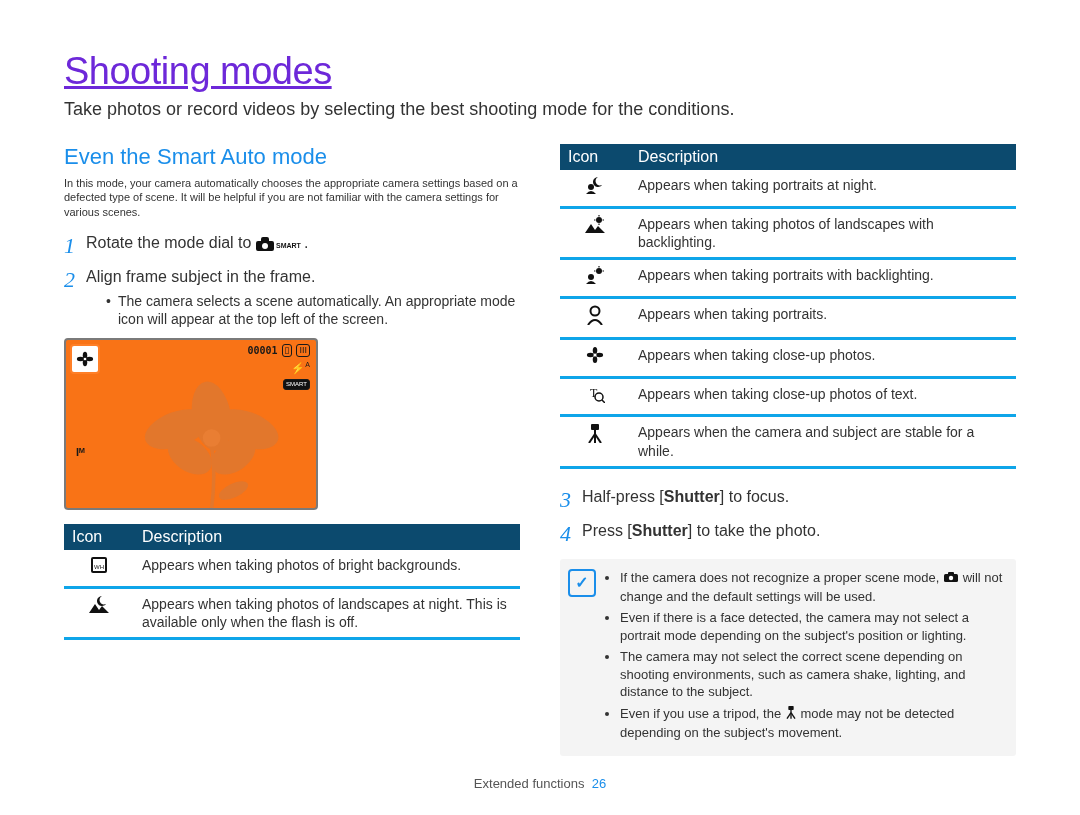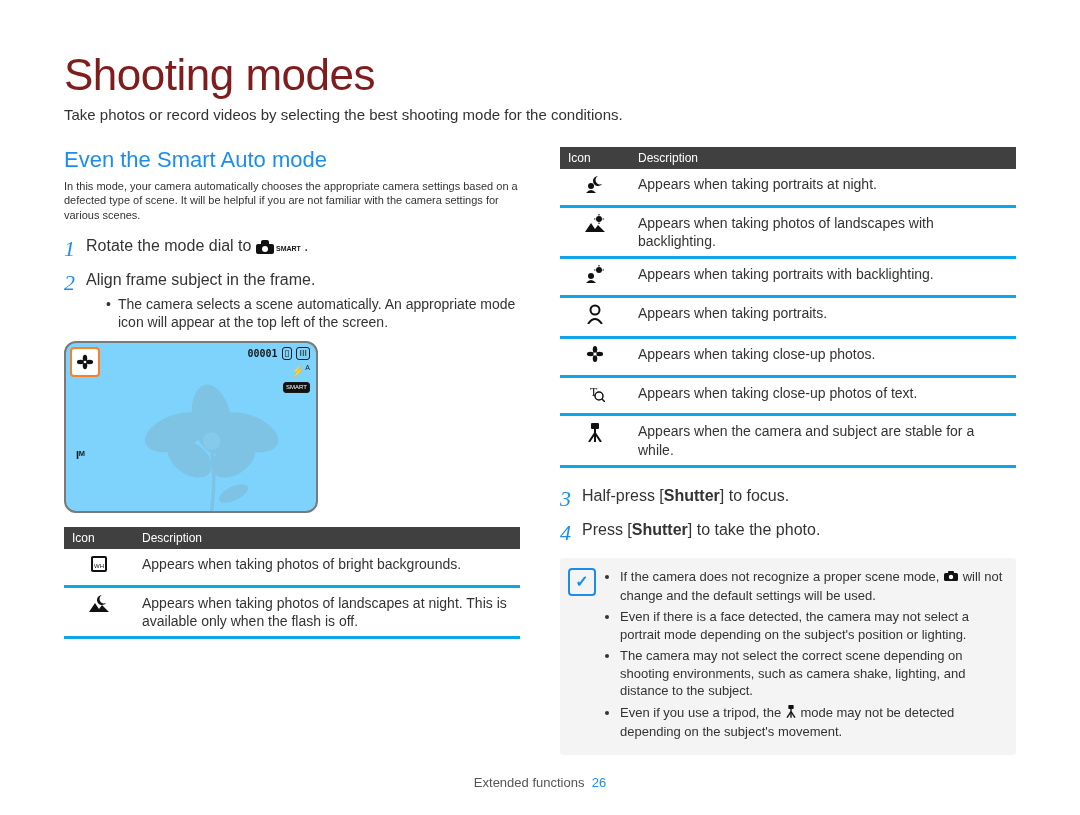--- a/index.html
+++ b/index.html
@@ -8,28 +8,29 @@
     background: #fff;
     font-family: Arial, Helvetica, sans-serif;
     color: #333;
     width: 1080px;
   }
   .page {
     padding: 50px 64px 30px 64px;
     box-sizing: border-box;
   }
   h1.page-title {
-    color: #7f1d1d;
-    font-size: 44px;
+    color: #6d28d9;
+    font-size: 38px;
     font-weight: 400;
     margin: 0 0 6px 0;
     letter-spacing: -0.5px;
+    text-decoration: underline;
   }
   .intro {
-    font-size: 15px;
+    font-size: 18px;
     color: #333;
     margin: 0 0 24px 0;
   }
   .columns {
     display: flex;
     gap: 40px;
   }
   .col {
     flex: 1 1 0;
     min-width: 0;
@@ -86,23 +87,23 @@
   }
   .smart-badge {
     display: inline-flex;
     align-items: center;
     vertical-align: middle;
   }
   .smart-badge svg { display: block; }
   .lcd-figure {
     width: 250px;
     border: 2px solid #7a7a7a;
-    border-radius: 12px;
+    border-radius: 4px;
     margin: 10px 0 14px 0;
-    background: #7dd3fc;
+    background: #f97316;
     position: relative;
     height: 168px;
     overflow: hidden;
   }
   .lcd-topbar {
     display: flex;
     justify-content: space-between;
     align-items: flex-start;
     padding: 4px 6px 0 4px;
   }
@@ -151,26 +152,26 @@
     font-size: 11px;
     color: #191919;
     font-weight: bold;
   }
   table.icon-table {
     width: 100%;
     border-collapse: collapse;
     font-size: 14px;
   }
   table.icon-table thead th {
-    background: #404040;
+    background: #0c4a6e;
     color: #fff;
     text-align: left;
     font-weight: 400;
     padding: 4px 8px;
-    font-size: 12px;
+    font-size: 16px;
   }
   table.icon-table thead th:first-child { width: 54px; }
   table.icon-table tbody td {
     padding: 6px 8px;
     vertical-align: top;
     border-bottom: 3px solid #0ea5e9;
     line-height: 1.3;
   }
   table.icon-table tbody td.icon-cell {
     text-align: center;

